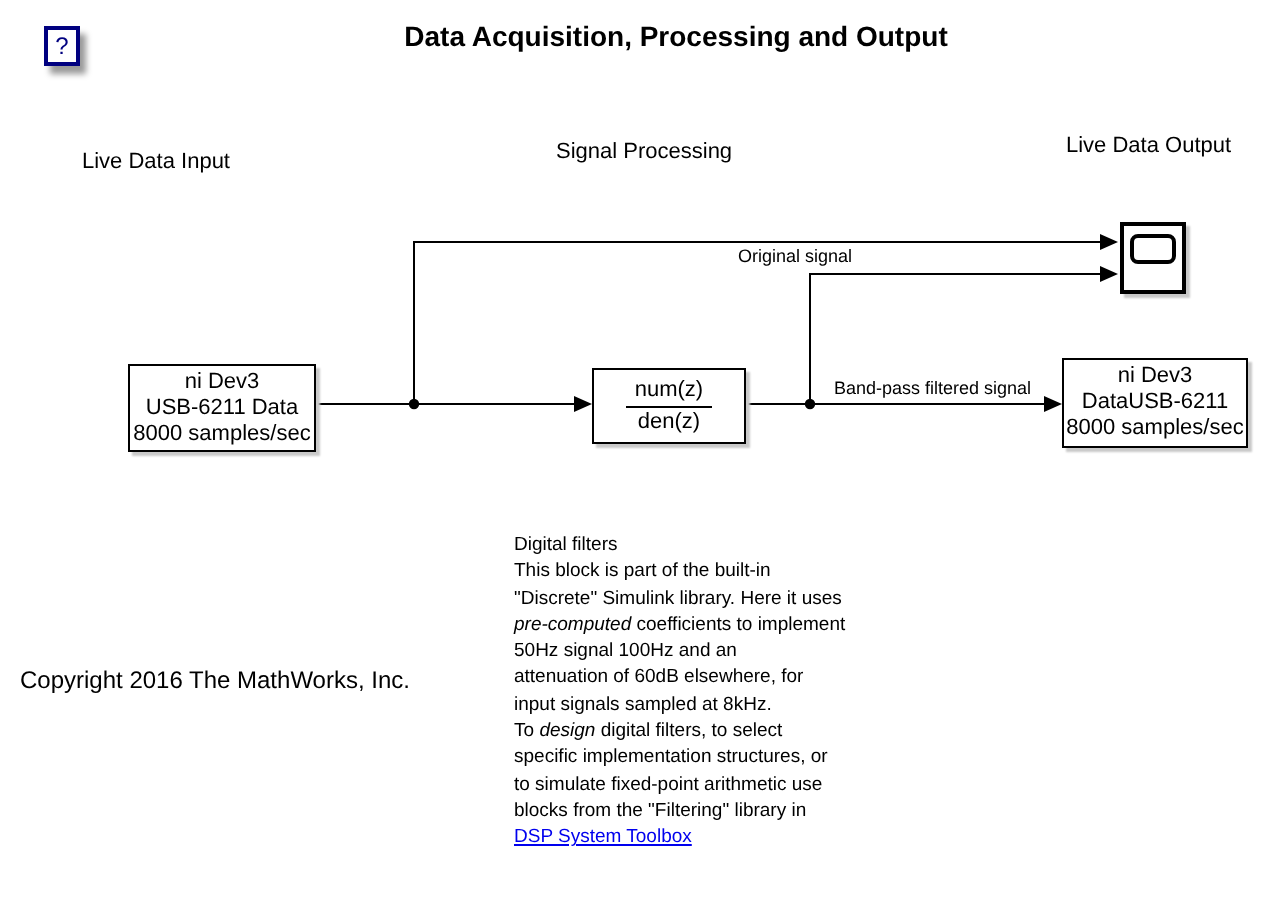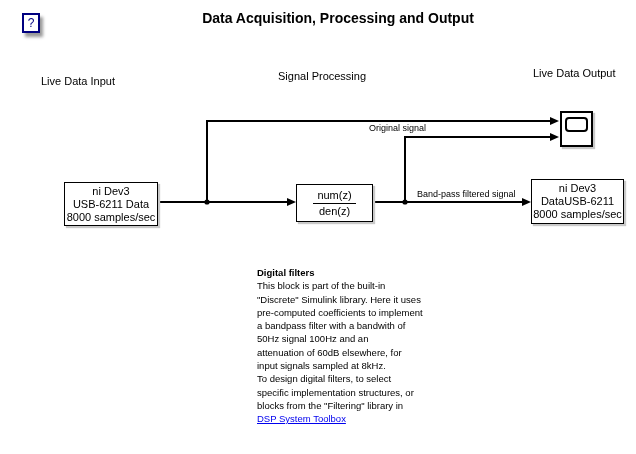--- a/index.html
+++ b/index.html
@@ -54,22 +54,22 @@
   svg.wires{left:0;top:0;pointer-events:none;}
 
   
   .sig-label{font-size:9px;white-space:nowrap;background:#fff;}
   .sig-original{left:348px;top:123px;margin-left:21px;}
   .sig-bandpass{left:417px;top:189px;}
 
   
   .annotation{left:257px;top:266px;width:190px;font-size:9.5px;line-height:13.3px;}
   .annotation .ln{white-space:nowrap;}
-  .annotation .hd{font-weight:bold;}
-  .it{}
+  .annotation .hd{font-weight:normal;}
+  .it{font-style:italic;}
   .doc-link{color:var(--link);text-decoration:underline;cursor:pointer;}
 
   
   .copyright{left:10px;top:333px;font-size:12px;white-space:nowrap;}
 </style>
 </head>
 <body>
 
 <div id="canvas">
 
@@ -122,24 +122,25 @@
   </div>
 
   <div class="abs sig-label sig-original">Original signal</div>
   <div class="abs sig-label sig-bandpass">Band-pass filtered signal</div>
 
   <div class="abs annotation">
     <div class="ln hd">Digital filters</div>
     <div class="ln">This block is part of the built-in</div>
     <div class="ln">"Discrete" Simulink library. Here it uses</div>
     <div class="ln"><span class="it">pre-computed</span><span> coefficients to implement</span></div>
-    <div class="ln">a bandpass filter with a bandwith of</div>
     <div class="ln">50Hz signal 100Hz and an</div>
     <div class="ln">attenuation of 60dB elsewhere, for</div>
     <div class="ln">input signals sampled at 8kHz.</div>
     <div class="ln"><span>To </span><span class="it">design</span><span> digital filters, to select</span></div>
     <div class="ln">specific implementation structures, or</div>
+    <div class="ln">to simulate fixed-point arithmetic use</div>
     <div class="ln">blocks from the "Filtering" library in</div>
     <div class="ln"><span class="doc-link">DSP System Toolbox</span></div>
   </div>
 
+  <div class="abs copyright">Copyright 2016 The MathWorks, Inc.</div>
 
 </div>
 
 </body></html>

